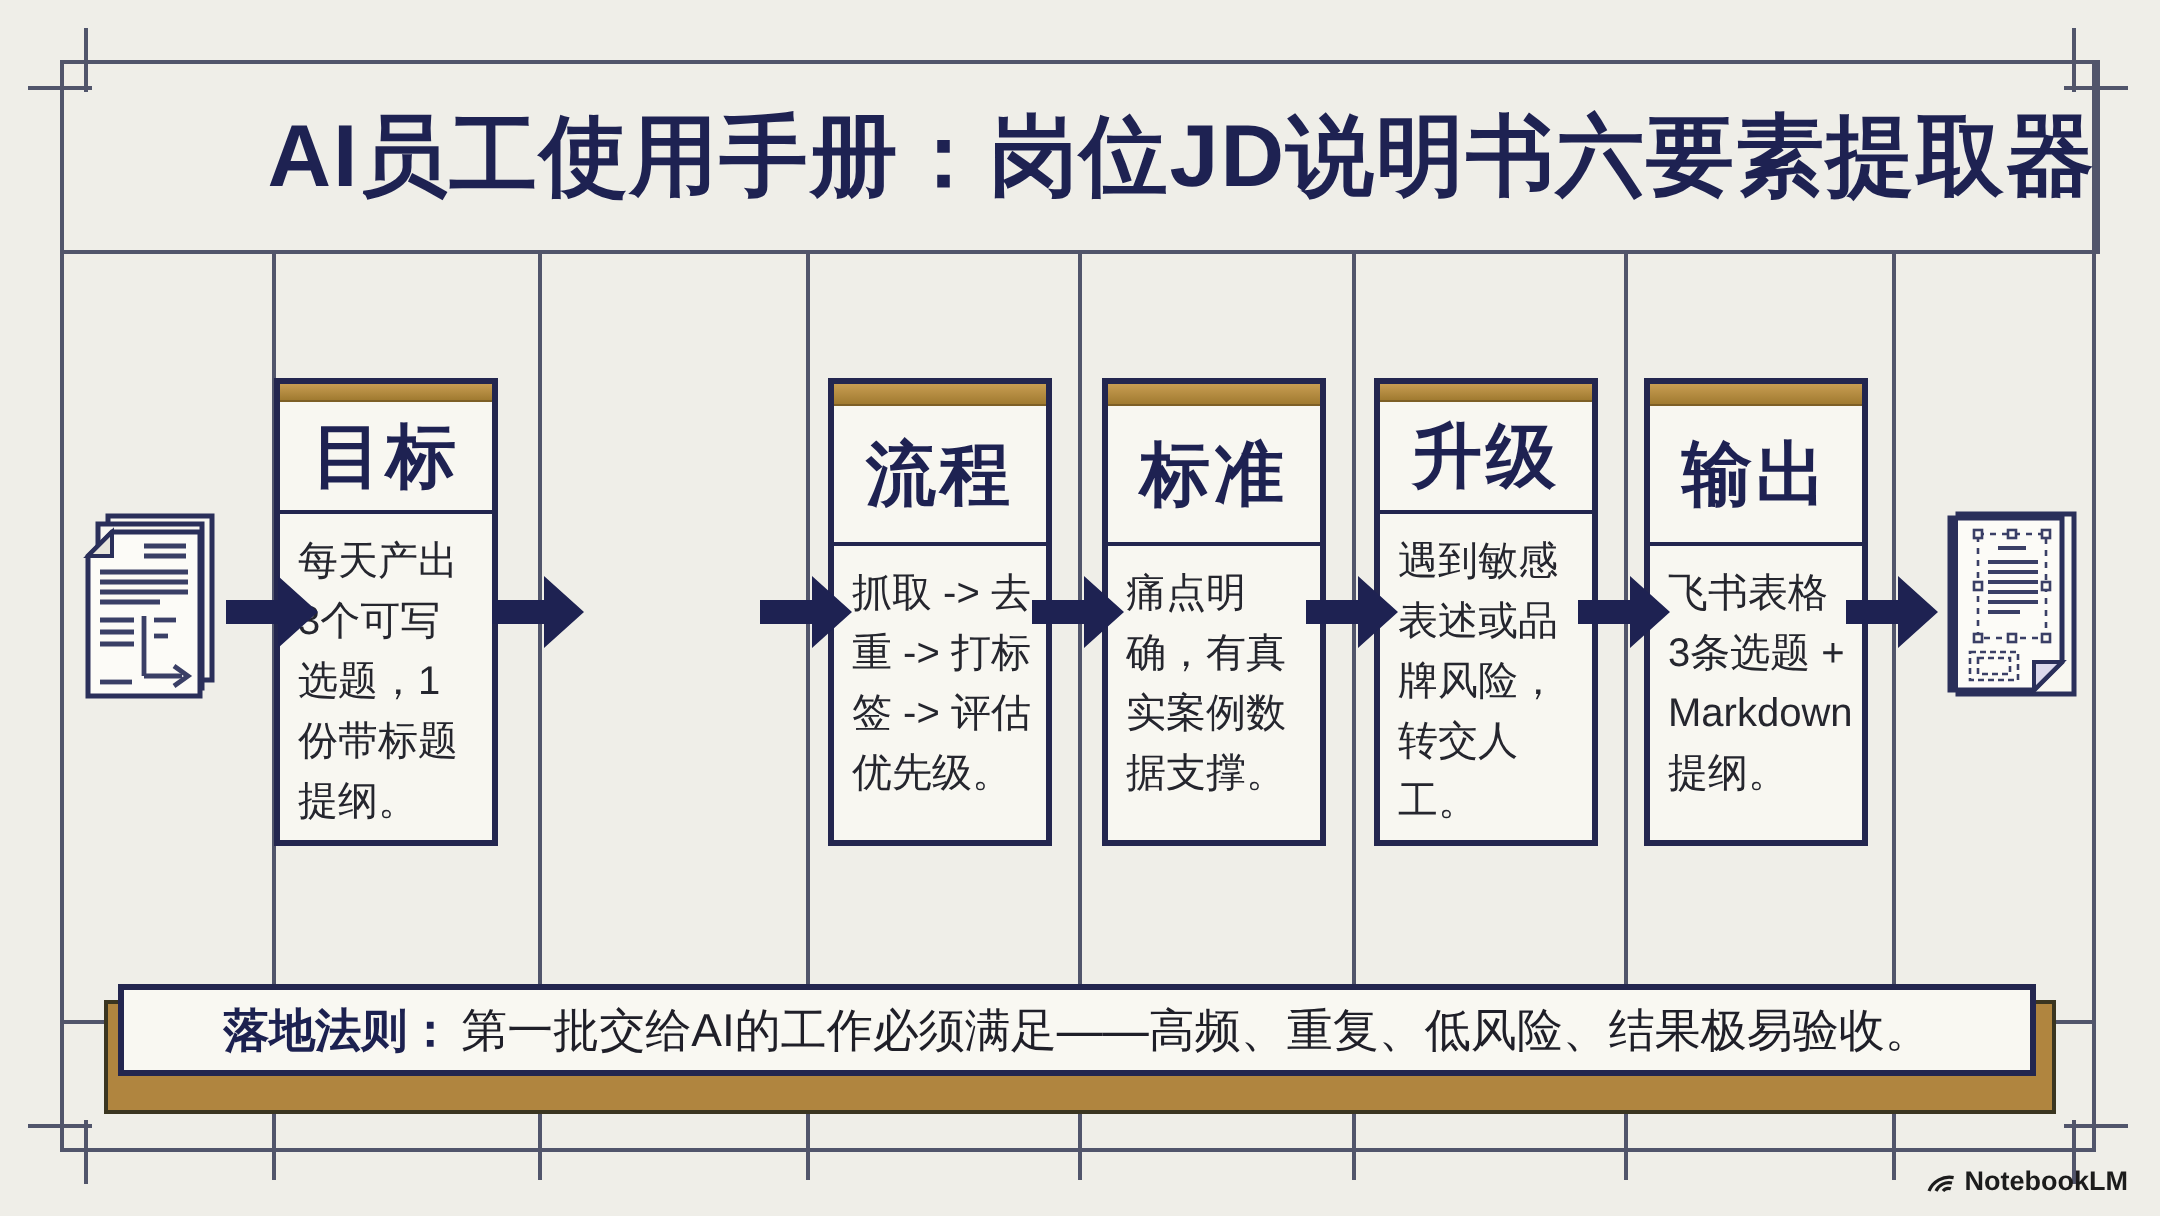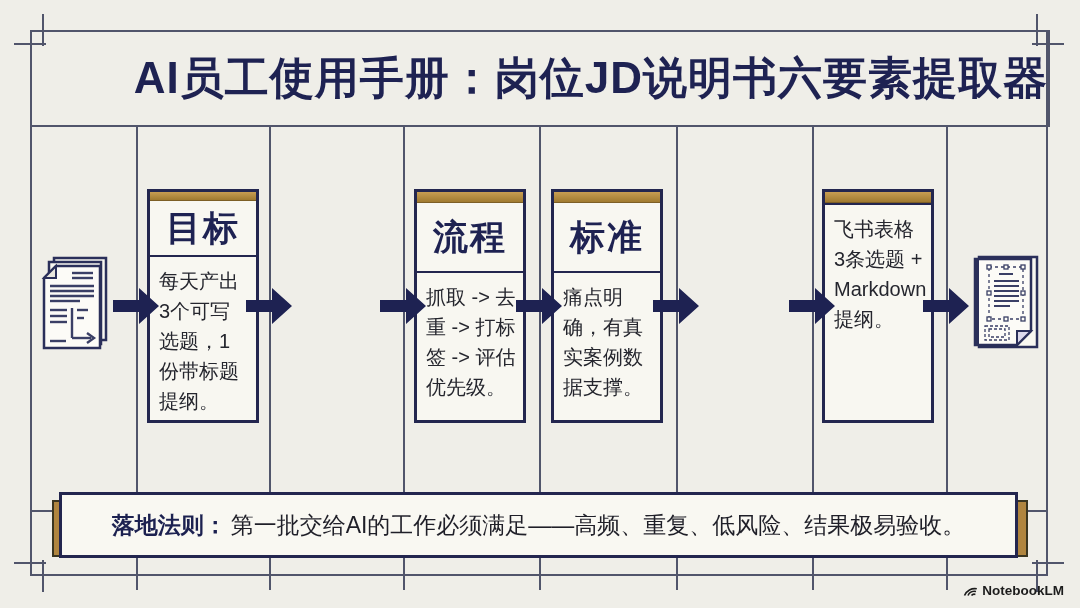--- a/index.html
+++ b/index.html
@@ -49,21 +49,21 @@
   
   .arrow{position:absolute;top:288px;z-index:4;}
   
   .doc-icon{position:absolute;z-index:3;}
   
   .banner-shadow{
     position:absolute;left:52px;top:500px;width:976px;height:57px;
     background:#b0853f;border:2px solid #3a3520;box-sizing:border-box;z-index:5;
   }
   .banner{
-    position:absolute;left:59px;top:492px;width:959px;height:66px;
+    position:absolute;left:59px;top:492px;width:959px;height:46px;
     background:#f9f8f2;border:3px solid #23264f;box-sizing:border-box;
     display:flex;align-items:center;justify-content:center;z-index:6;
     font-size:23px;color:#1f1f28;white-space:nowrap;
   }
   .banner .lbl{font-weight:bold;color:#1c2150;margin-right:4px;}
   
   .watermark{
     position:absolute;right:16px;top:583px;z-index:7;
     display:flex;align-items:center;gap:4px;
     font-size:13.5px;font-weight:600;color:#1c1c1c;
@@ -170,40 +170,47 @@
   <svg class="arrow" style="left:653px;" width="46" height="36" viewBox="0 0 46 36">
       <polygon points="0,12 26,12 26,0 46,18 26,36 26,24 0,24" fill="#1e2252"></polygon>
     </svg>
   <svg class="arrow" style="left:789px;" width="46" height="36" viewBox="0 0 46 36">
       <polygon points="0,12 26,12 26,0 46,18 26,36 26,24 0,24" fill="#1e2252"></polygon>
     </svg>
   <svg class="arrow" style="left:923px;" width="46" height="36" viewBox="0 0 46 36">
       <polygon points="0,12 26,12 26,0 46,18 26,36 26,24 0,24" fill="#1e2252"></polygon>
     </svg>
 
-  <div class="card" style="left:147px;">
+  <div class="card" style="left:137px;">
     <div class="goldbar"></div>
     <div class="card-title">目标</div>
     <div class="card-divider"></div>
     <div class="card-body">每天产出3个可写选题，1份带标题提纲。</div>
   </div>
   <div class="card" style="left:551px;">
     <div class="goldbar"></div>
     <div class="card-title">标准</div>
     <div class="card-divider"></div>
     <div class="card-body">痛点明确，有真实案例数据支撑。</div>
   </div>
   <div class="card" style="left:414px;">
     <div class="goldbar"></div>
     <div class="card-title">流程</div>
     <div class="card-divider"></div>
     <div class="card-body">抓取 -&gt; 去重 -&gt; 打标签 -&gt; 评估优先级。</div>
   </div>
+  <div class="card" style="left:687px;">
+    <div class="goldbar"></div>
+    <div class="card-title">升级</div>
+    <div class="card-divider"></div>
+    <div class="card-body">遇到敏感表述或品牌风险，转交人工。</div>
+  </div>
   <div class="card" style="left:822px;">
     <div class="goldbar"></div>
+    <div class="card-title">输出</div>
     <div class="card-divider"></div>
     <div class="card-body">飞书表格3条选题 + Markdown提纲。</div>
   </div>
 
   <div class="banner-shadow"></div>
   <div class="banner">
     <span class="lbl">落地法则：</span>
     <span>第一批交给AI的工作必须满足——高频、重复、低风险、结果极易验收。</span>
   </div>
 

